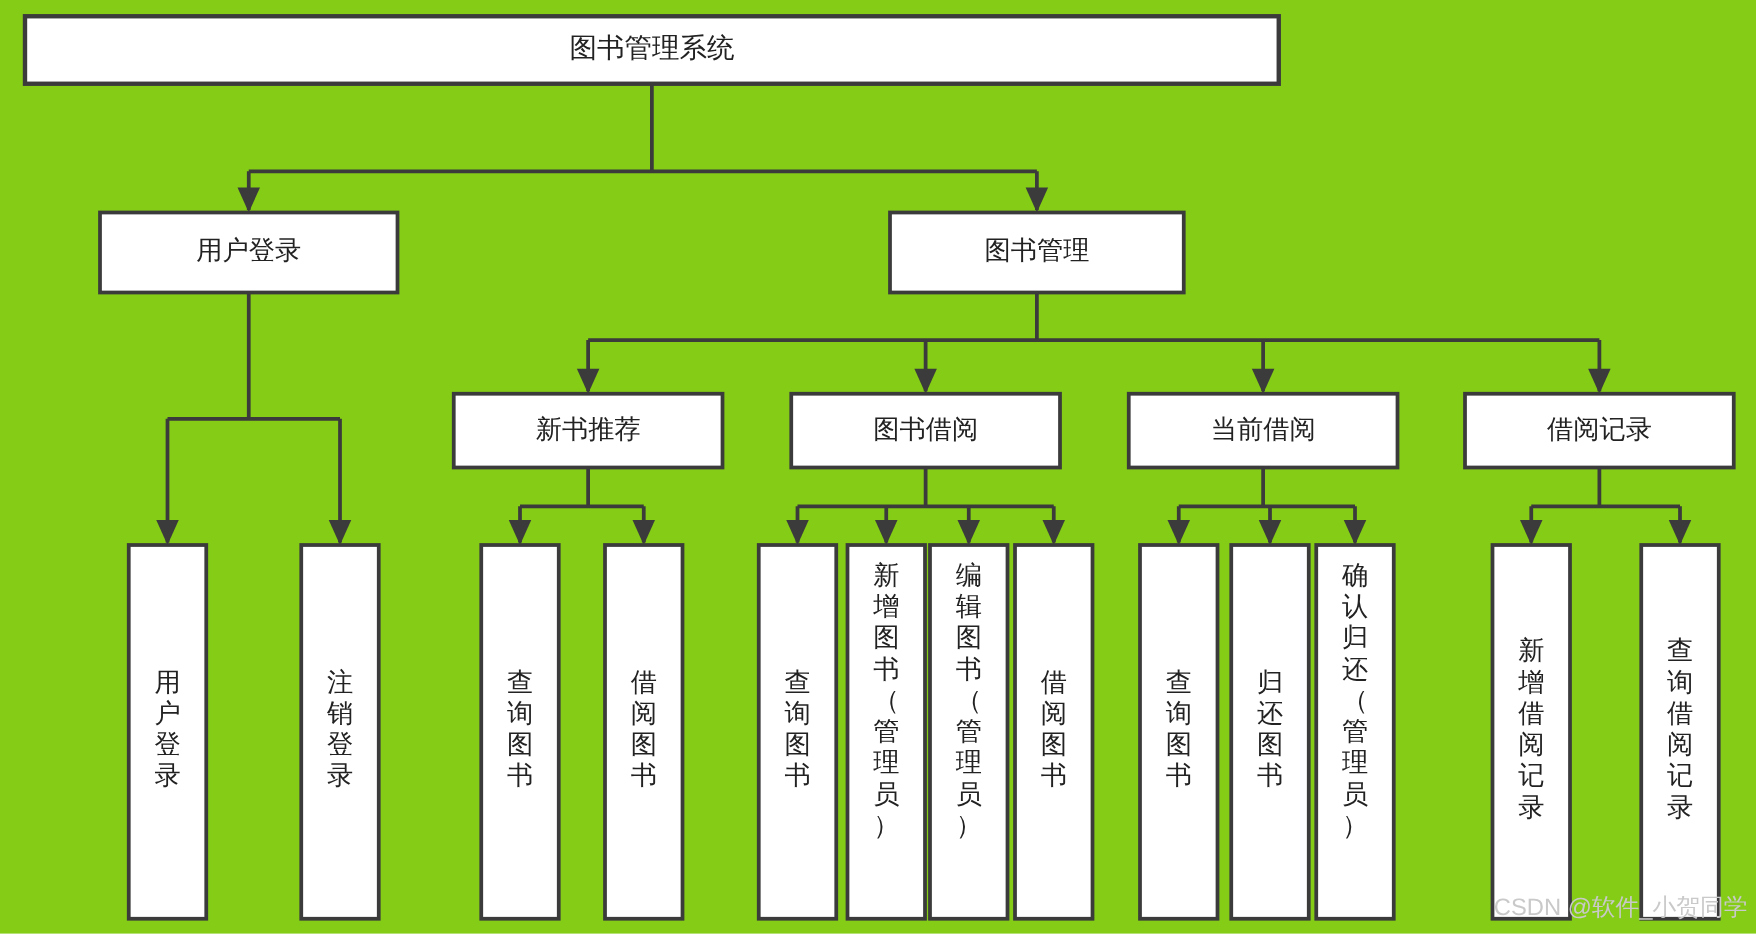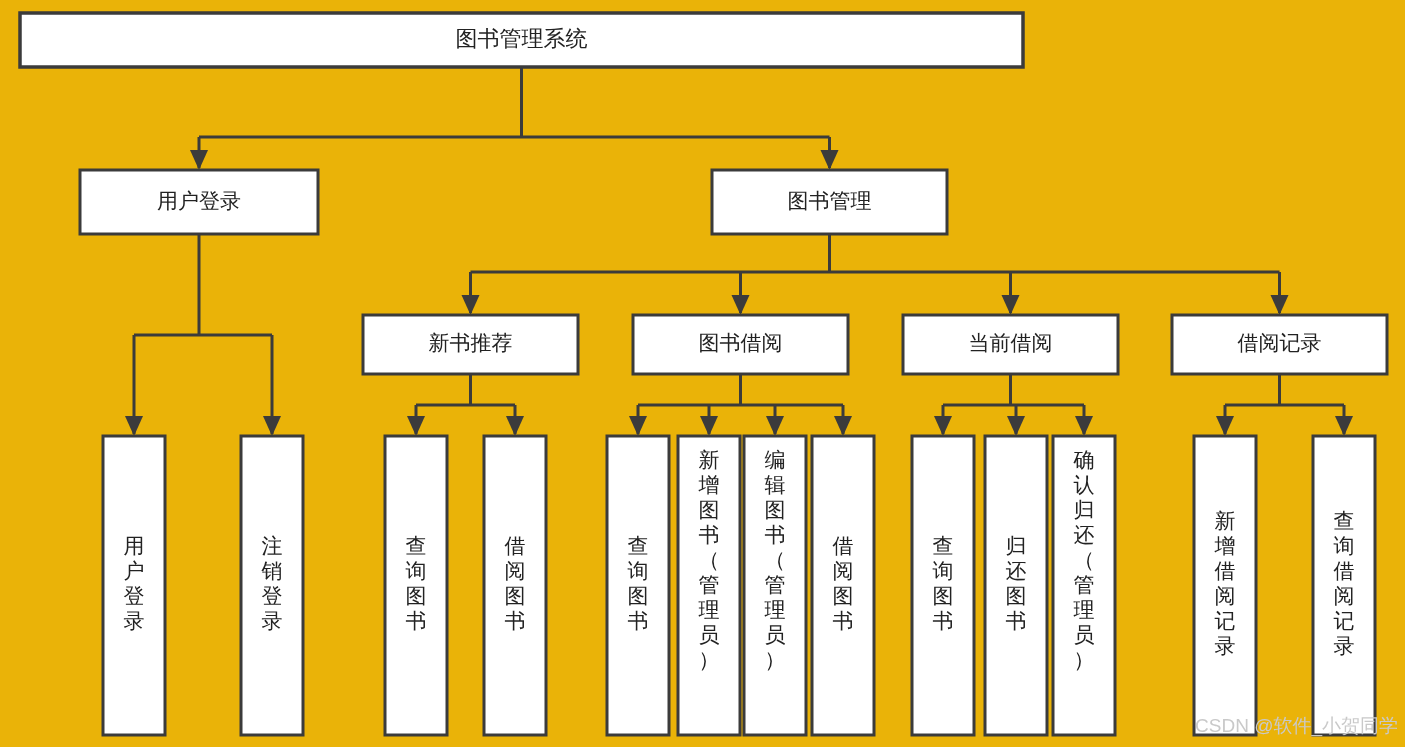--- a/index.html
+++ b/index.html
@@ -11,21 +11,21 @@
   body {
     width: 1405px;
     height: 747px;
     overflow: hidden;
     font-family: "Liberation Sans", "DejaVu Sans", sans-serif;
   }
   #diagram-root {
     position: relative;
     width: 1405px;
     height: 747px;
-    background: #eab308;
+    background: #84cc16;
   }
   svg.diagram-canvas {
     position: absolute;
     top: 0;
     left: 0;
     width: 1405px;
     height: 747px;
     display: block;
   }
   .node-box {

